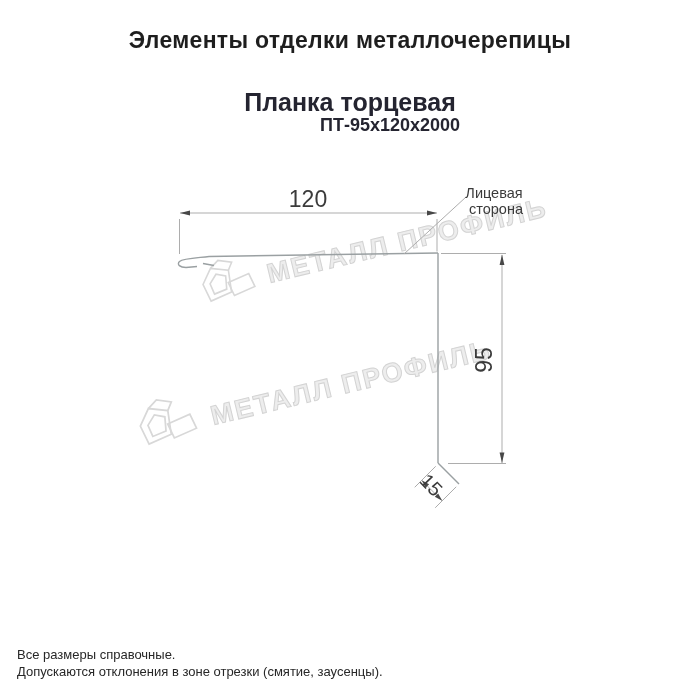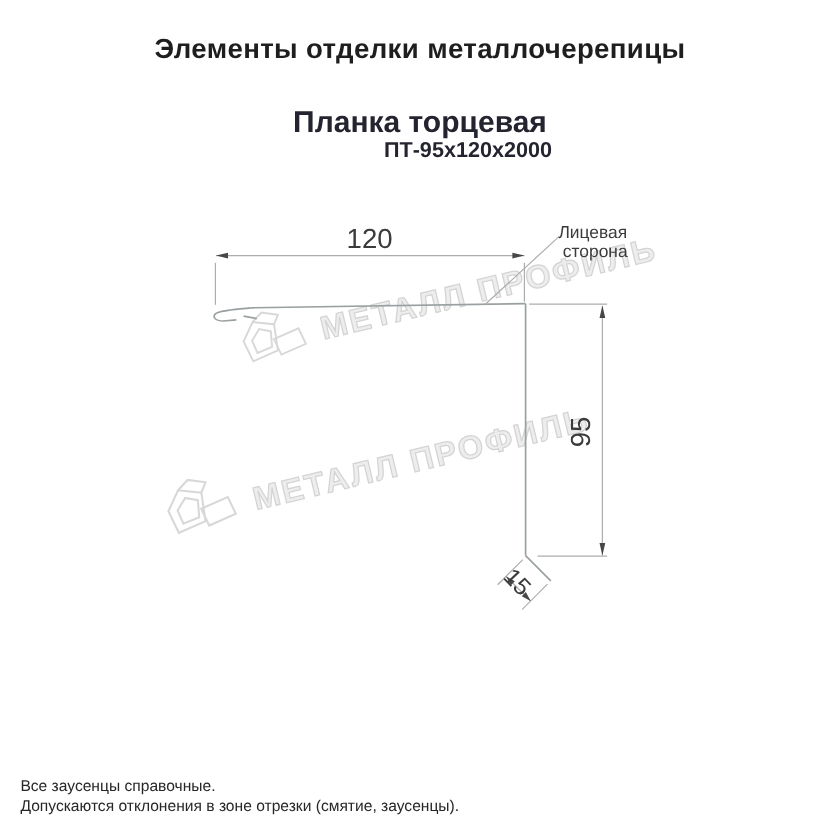--- a/index.html
+++ b/index.html
@@ -98,15 +98,15 @@
 
   <text class="dimtxt" x="308" y="207" text-anchor="middle">120</text>
   <text class="dimtxt" transform="translate(486,360) rotate(-90)" text-anchor="middle" dominant-baseline="middle">95</text>
   <text class="dimtxt-sm" transform="translate(430,486) rotate(46)" text-anchor="middle" dominant-baseline="middle">15</text>
 
   <text class="facetxt" x="494" y="198" text-anchor="middle">Лицевая</text>
   <text class="facetxt" x="496" y="214" text-anchor="middle">сторона</text>
 </svg>
 
 <div class="footer">
-  <div>Все заусенцы справочные.</div>
+  <div>Все размеры справочные.</div>
   <div>Допускаются отклонения в зоне отрезки (смятие, заусенцы).</div>
 </div>
 
 </body></html>

